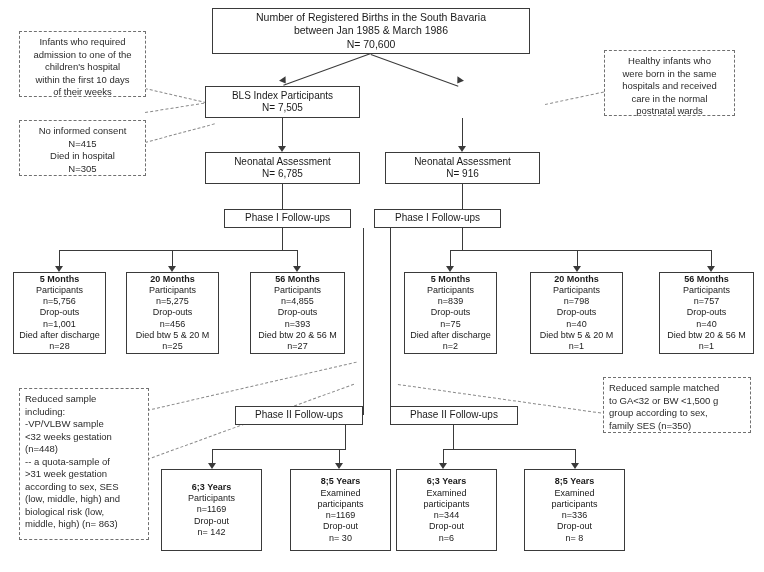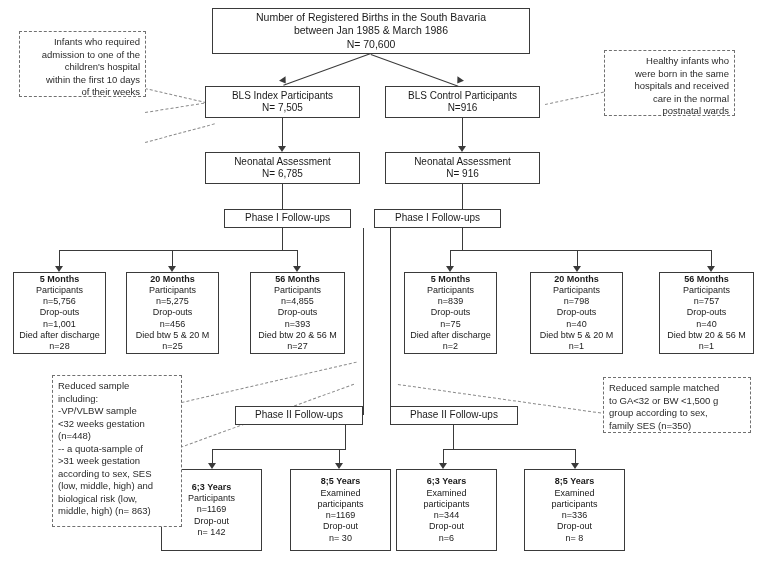--- a/index.html
+++ b/index.html
@@ -36,21 +36,21 @@
     position:absolute;
     box-sizing:border-box;
     border:1px dashed #707070;
     background:#ffffff;
     font-size:9.5px;
     line-height:1.32;
     color:#2b2b2b;
     padding:4px 5px;
     z-index:4;
   }
-  .note.center{text-align:right;}
+  .note.center{text-align:center;}
   .note.left{text-align:left;}
   .note .ln{display:block;}
 
   
   .vline{position:absolute;width:0;border-left:1px solid #3a3a3a;z-index:1;}
   .hline{position:absolute;height:0;border-top:1px solid #3a3a3a;z-index:1;}
   .arrow{
     position:absolute;width:0;height:0;
     border-left:4px solid transparent;
     border-right:4px solid transparent;
@@ -73,24 +73,20 @@
 
   <div class="diag" style="left:371px;top:54px;width:93px;transform:rotate(160deg);"></div>
   <div class="diag" style="left:371px;top:54px;width:93px;transform:rotate(20deg);"></div>
   <div class="arrow" style="left:280px;top:78px;transform:rotate(-35deg);"></div>
   <div class="arrow" style="left:455px;top:78px;transform:rotate(35deg);"></div>
 
   <div class="box" style="left:205px;top:86px;width:155px;height:32px;">
     <span class="ln">BLS Index Participants</span>
     <span class="ln">N= 7,505</span>
   </div>
-  <div class="box" style="left:385px;top:86px;width:155px;height:32px;">
-    <span class="ln">BLS Control Participants</span>
-    <span class="ln">N=916</span>
-  </div>
 
   <div class="vline" style="left:282px;top:118px;height:30px;"></div>
   <div class="arrow" style="left:278px;top:146px;"></div>
   <div class="vline" style="left:462px;top:118px;height:30px;"></div>
   <div class="arrow" style="left:458px;top:146px;"></div>
 
   <div class="box" style="left:205px;top:152px;width:155px;height:32px;">
     <span class="ln">Neonatal Assessment</span>
     <span class="ln">N= 6,785</span>
   </div>
@@ -249,30 +245,36 @@
   <div class="dotline" style="left:398px;top:384px;width:205px;transform:rotate(8deg);"></div>
 
   <div class="note center" style="left:19px;top:31px;width:127px;height:66px;">
     <span class="ln">Infants who required</span>
     <span class="ln">admission to one of the</span>
     <span class="ln">children's hospital</span>
     <span class="ln">within the first 10 days</span>
     <span class="ln">of their weeks</span>
   </div>
 
+  <div class="note center" style="left:19px;top:120px;width:127px;height:56px;">
+    <span class="ln">No informed consent</span>
+    <span class="ln">N=415</span>
+    <span class="ln">Died in hospital</span>
+    <span class="ln">N=305</span>
+  </div>
 
   <div class="note center" style="left:604px;top:50px;width:131px;height:66px;">
     <span class="ln">Healthy infants who</span>
     <span class="ln">were born in the same</span>
     <span class="ln">hospitals and received</span>
     <span class="ln">care in the normal</span>
     <span class="ln">postnatal wards</span>
   </div>
 
-  <div class="note left" style="left:19px;top:375px;width:130px;height:152px;margin-left:33px;">
+  <div class="note left" style="left:19px;top:388px;width:130px;height:152px;">
     <span class="ln">Reduced sample</span>
     <span class="ln">including:</span>
     <span class="ln">-VP/VLBW sample</span>
     <span class="ln">&lt;32 weeks gestation</span>
     <span class="ln">(n=448)</span>
     <span class="ln">-- a quota-sample of</span>
     <span class="ln">&gt;31 week gestation</span>
     <span class="ln">according to sex, SES</span>
     <span class="ln">(low, middle, high) and</span>
     <span class="ln">biological risk (low,</span>

